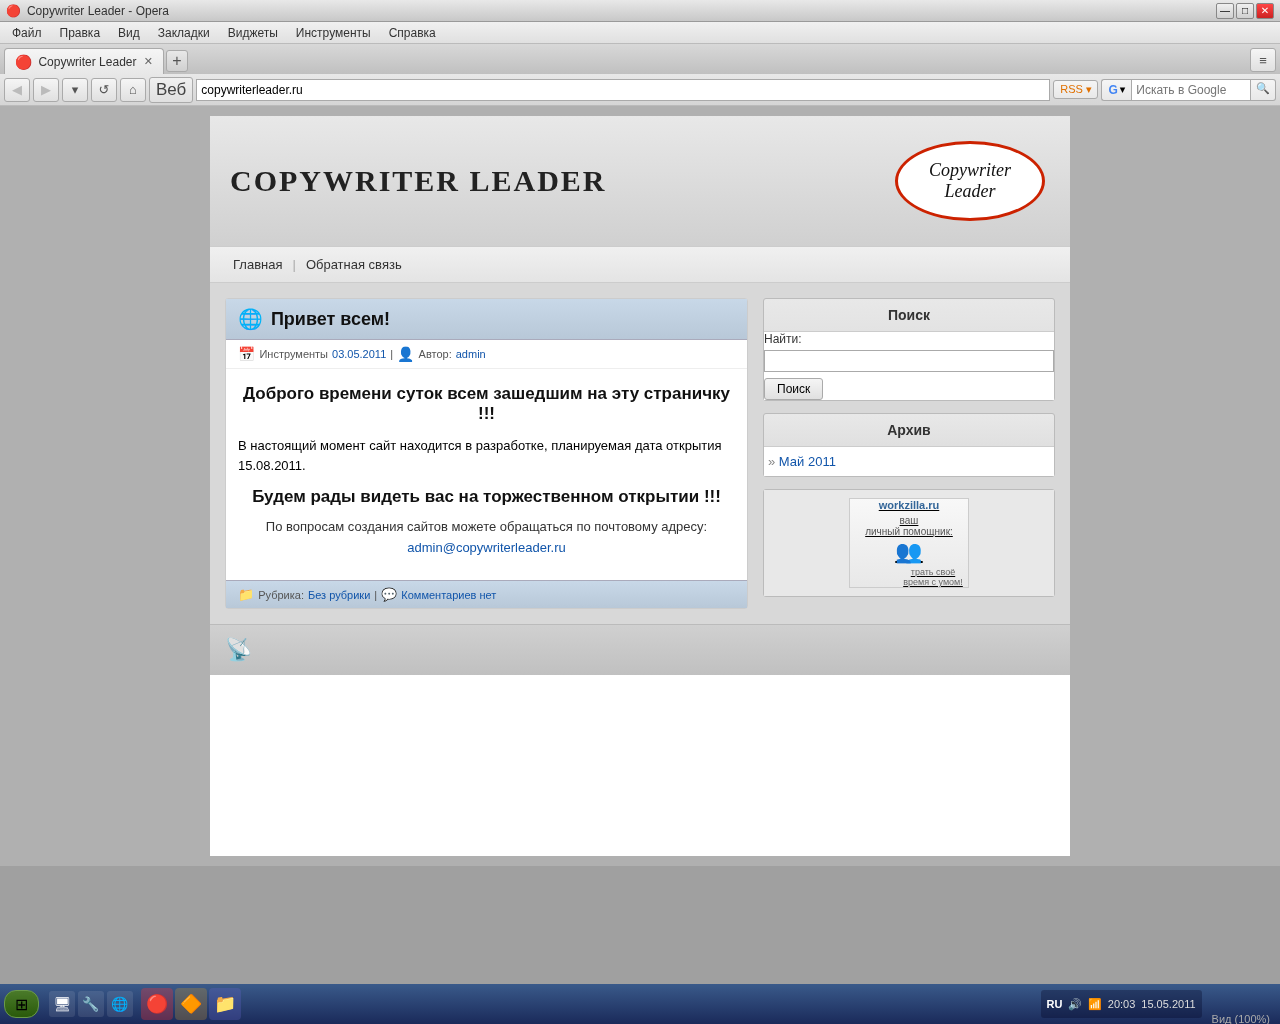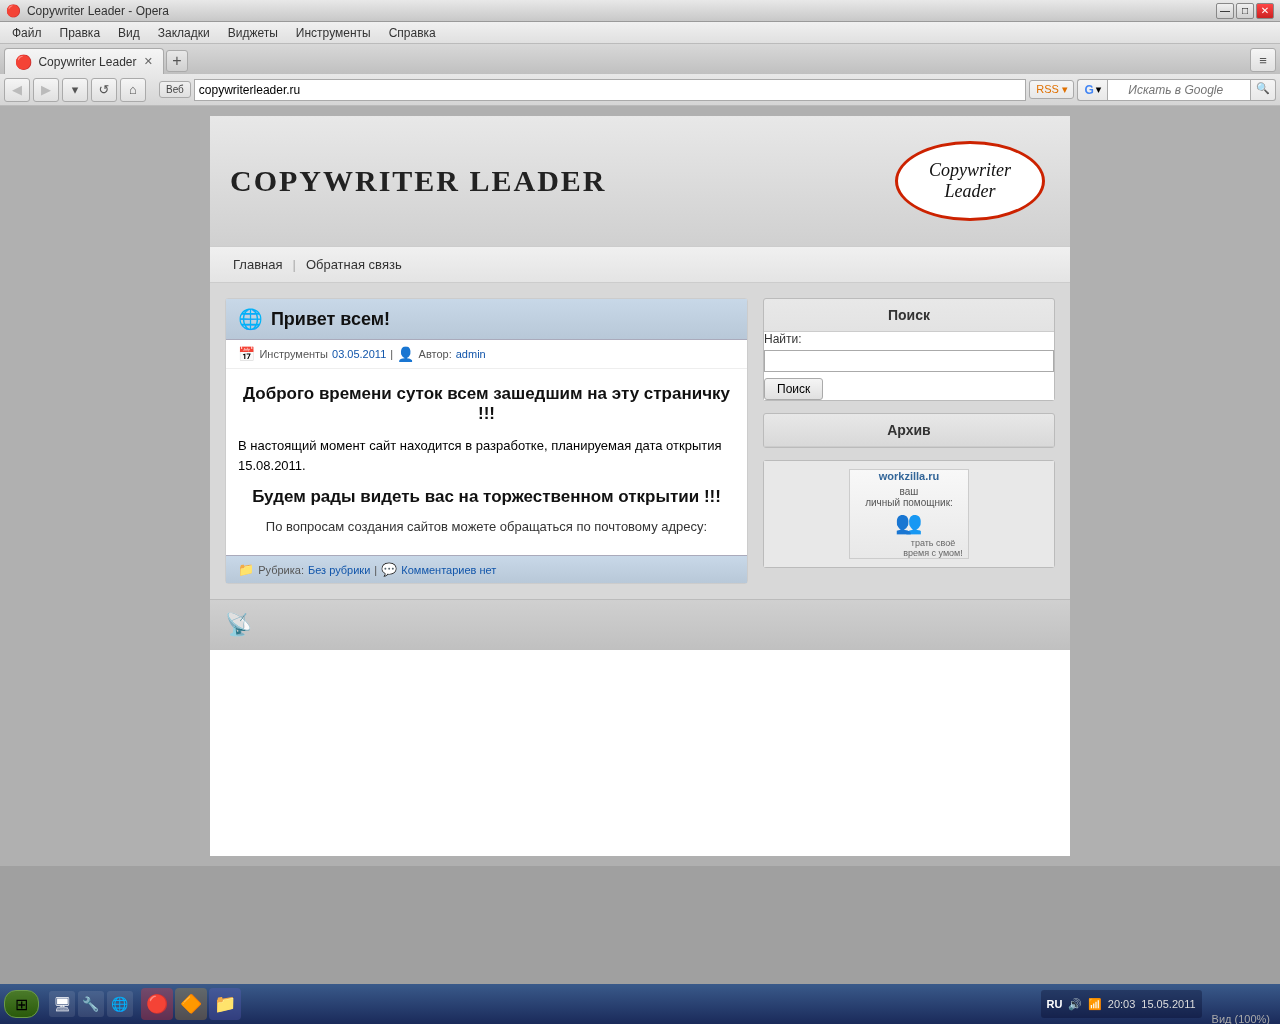--- a/index.html
+++ b/index.html
@@ -114,23 +114,22 @@
       flex: 1;
       display: flex;
       align-items: center;
       gap: 3px;
     }
     .web-badge {
       background: linear-gradient(to bottom, #f0f0f0, #e0e0e0);
       border: 1px solid #aaa;
       border-radius: 3px;
       padding: 2px 6px;
-      font-size: 10px;
+      font-size: 17px;
       color: #444;
-      margin-left: 10px;
     }
     .address-input {
       flex: 1;
       height: 22px;
       border: 1px solid #aaa;
       padding: 0 4px;
       font-size: 12px;
       background: white;
     }
     .rss-btn {
@@ -154,25 +153,24 @@
       border-radius: 3px 0 0 3px;
       padding: 2px 6px;
       height: 22px;
       font-size: 11px;
       cursor: pointer;
       display: flex; align-items: center; gap: 2px;
     }
     .search-input {
       height: 22px;
       border: 1px solid #aaa;
-      padding: 0 20px;
-      font-size: 12px;
-      width: 144px;
+      padding: 0 4px;
+      font-size: 12px;
+      width: 120px;
       background: white;
-      font-style: italic;
     }
     .search-go-btn {
       background: linear-gradient(to bottom, #f5f5f5, #e8e8e8);
       border: 1px solid #aaa;
       border-left: none;
       border-radius: 0 3px 3px 0;
       padding: 2px 5px;
       height: 22px;
       cursor: pointer;
       font-size: 11px;
@@ -424,20 +422,21 @@
     .archive-list a::before {
       content: '» ';
       color: #888;
     }
     .sidebar-ad {
       padding: 8px;
       background: #e8e8e8;
       display: flex;
       align-items: center;
       justify-content: center;
+      text-decoration: underline;
     }
     .ad-placeholder {
       width: 120px;
       height: 90px;
       background: linear-gradient(to bottom, #f8f8f8, #e8e8e8);
       border: 1px solid #ccc;
       display: flex;
       flex-direction: column;
       align-items: center;
       justify-content: center;
@@ -641,20 +640,23 @@
             <span>|</span>
             <span class="post-meta-icon">👤</span>
             <span>Автор:</span>
             <a href="#">admin</a>
           </div>
           <div class="post-body">
             <div class="post-headline">Доброго времени суток всем зашедшим на эту страничку !!!</div>
             <div class="post-text">В настоящий момент сайт находится в разработке, планируемая дата открытия 15.08.2011.</div>
             <div class="post-cta">Будем рады видеть вас на торжественном открытии !!!</div>
             <div class="post-contact">По вопросам создания сайтов можете обращаться по почтовому адресу:</div>
+            <div class="post-email">
+              <a href="#">admin@copywriterleader.ru</a>
+            </div>
           </div>
           <div class="post-footer">
             <span class="post-footer-icon">📁</span>
             <span>Рубрика:</span>
             <a href="#">Без рубрики</a>
             <span> | </span>
             <span class="post-footer-icon">💬</span>
             <a href="#">Комментариев нет</a>
           </div>
         </div>
@@ -666,20 +668,27 @@
           <div class="widget-title">Поиск</div>
           <div class="widget-body">
             <label class="search-label">Найти:</label>
             <input class="search-field" type="text" style="">
             <button class="search-submit">Поиск</button>
           </div>
         </div>
 
         <div class="sidebar-widget">
           <div class="widget-title">Архив</div>
+          <div class="widget-body">
+            <ul class="archive-list">
+              <li>
+                <a href="#">Май 2011</a>
+              </li>
+            </ul>
+          </div>
         </div>
 
         <div class="sidebar-widget">
           <div class="sidebar-ad">
             <div class="ad-placeholder">
               <div class="ad-logo">workzilla.ru</div>
               <div style="font-size:10px;color:#555;margin-bottom:2px;">ваш<br>личный помощник:</div>
               <div class="ad-people">👥</div>
               <div style="font-size:9px;color:#666;margin-left:48px;">трать своё время с умом!</div>
             </div>

